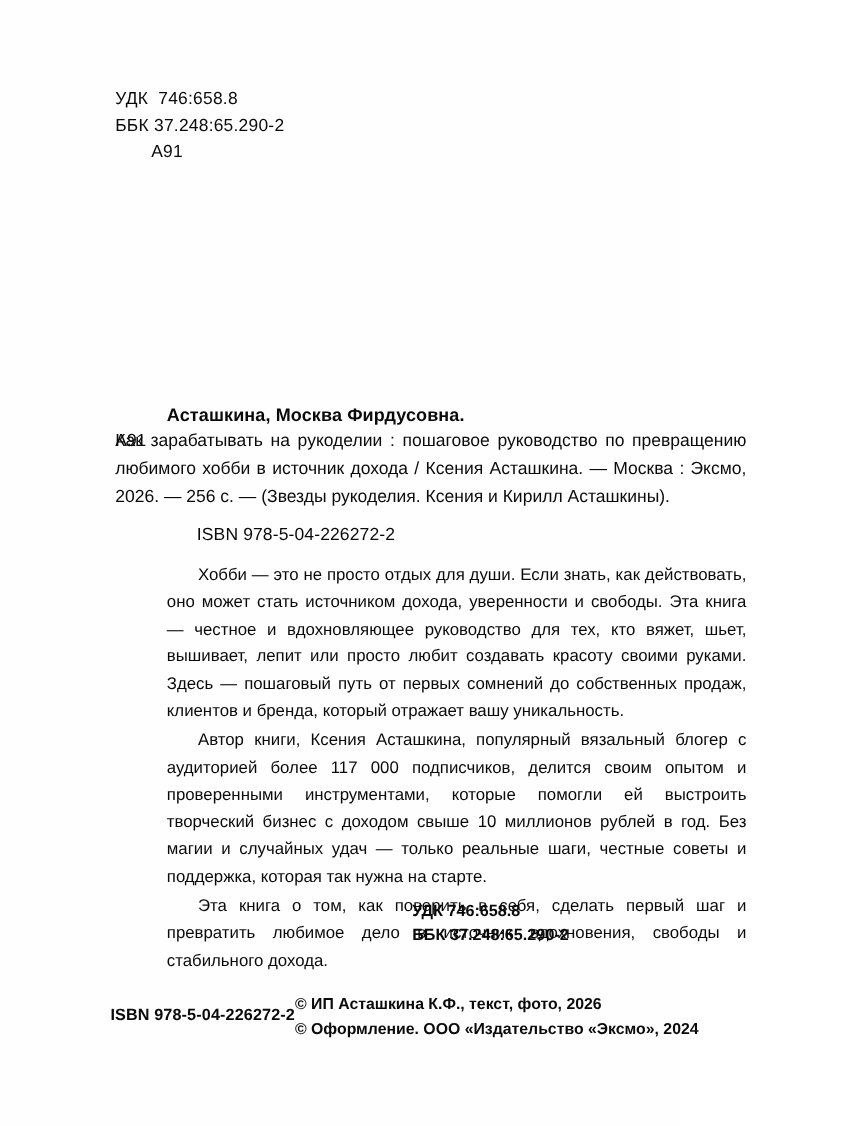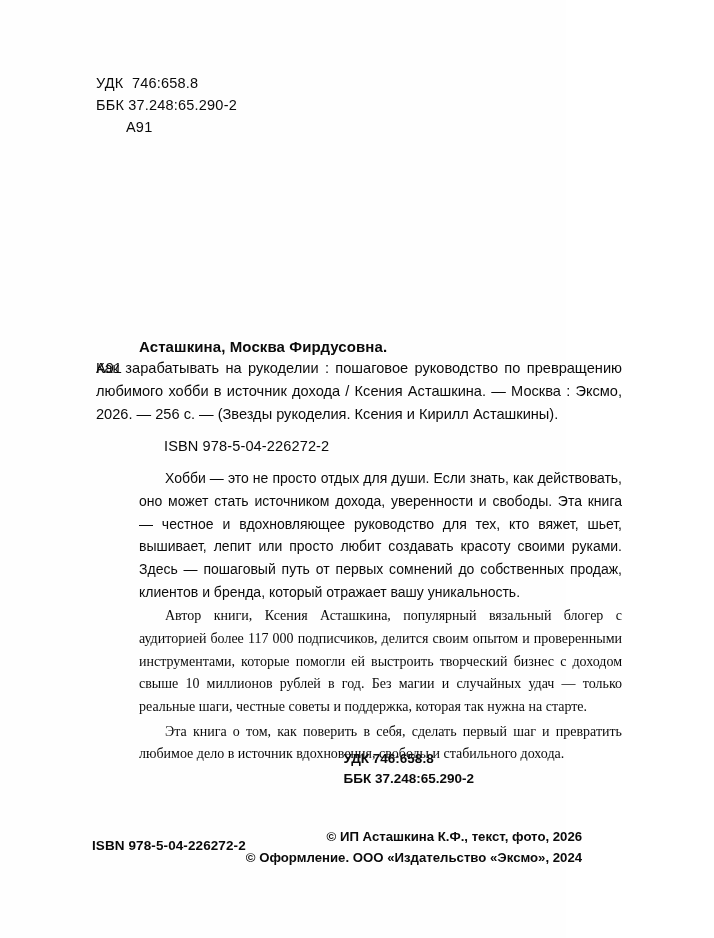--- a/index.html
+++ b/index.html
@@ -88,21 +88,20 @@
     line-height: 1.62;
     text-align: justify;
     text-justify: inter-word;
   }
   .annotation p {
     margin: 0 0 0 0;
     text-indent: 26px;
   }
   .annotation p + p {
     margin-top: 2px;
-    font-family: Liberation Serif, serif;
   }
 
   
   .udk-bottom {
     position: absolute;
     right: 92px;
     top: 749px;
     text-align: left;
     font-size: 13.5px;
     font-weight: bold;
@@ -123,21 +122,21 @@
     font-size: 13.5px;
     font-weight: bold;
     letter-spacing: 0.1px;
     padding-top: 12px;
     white-space: nowrap;
   }
   .footer-rights {
     font-size: 13.2px;
     font-weight: bold;
     line-height: 1.62;
-    text-align: right;
+    text-align: left;
     white-space: nowrap;
     margin-right: 6px;
   }
 </style>
 </head>
 <body>
 
 <div class="page">
 
   <div class="udk-block">

